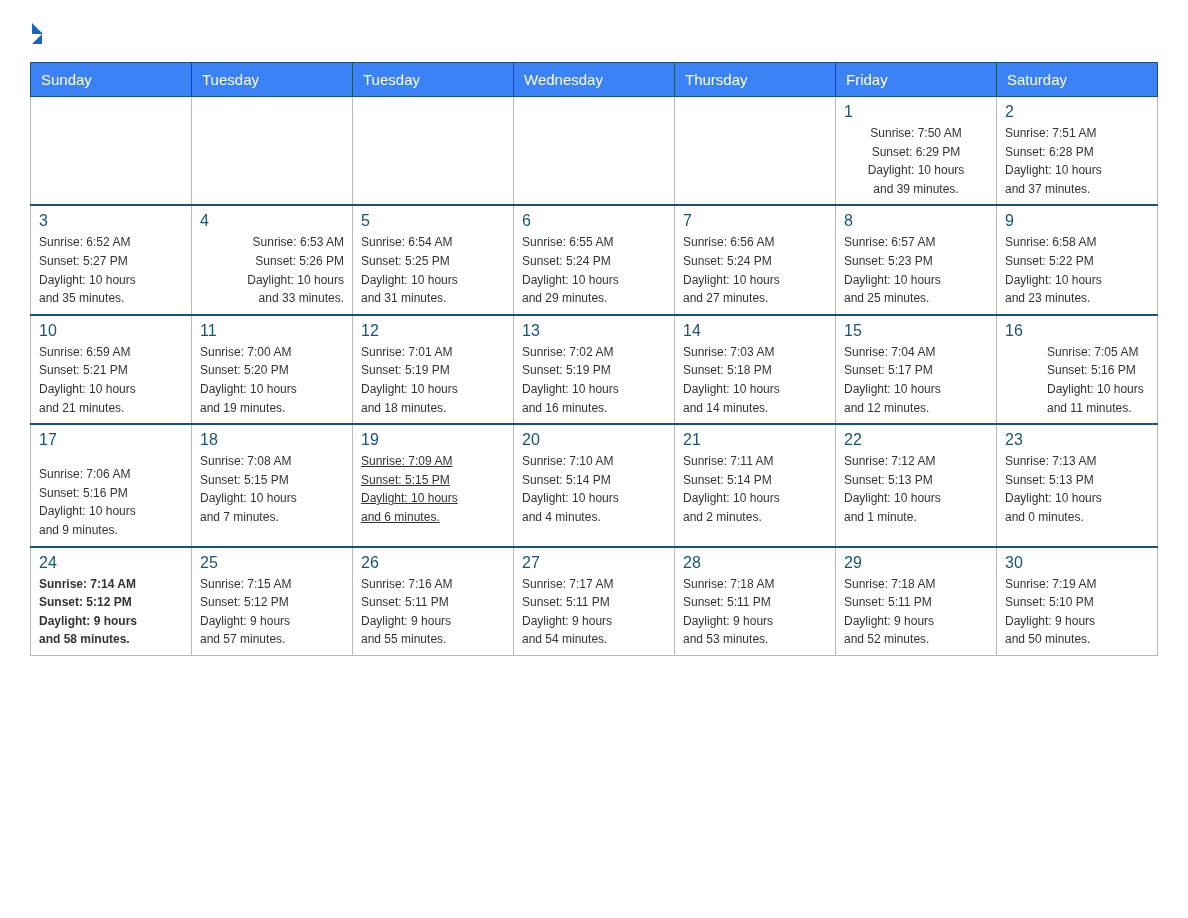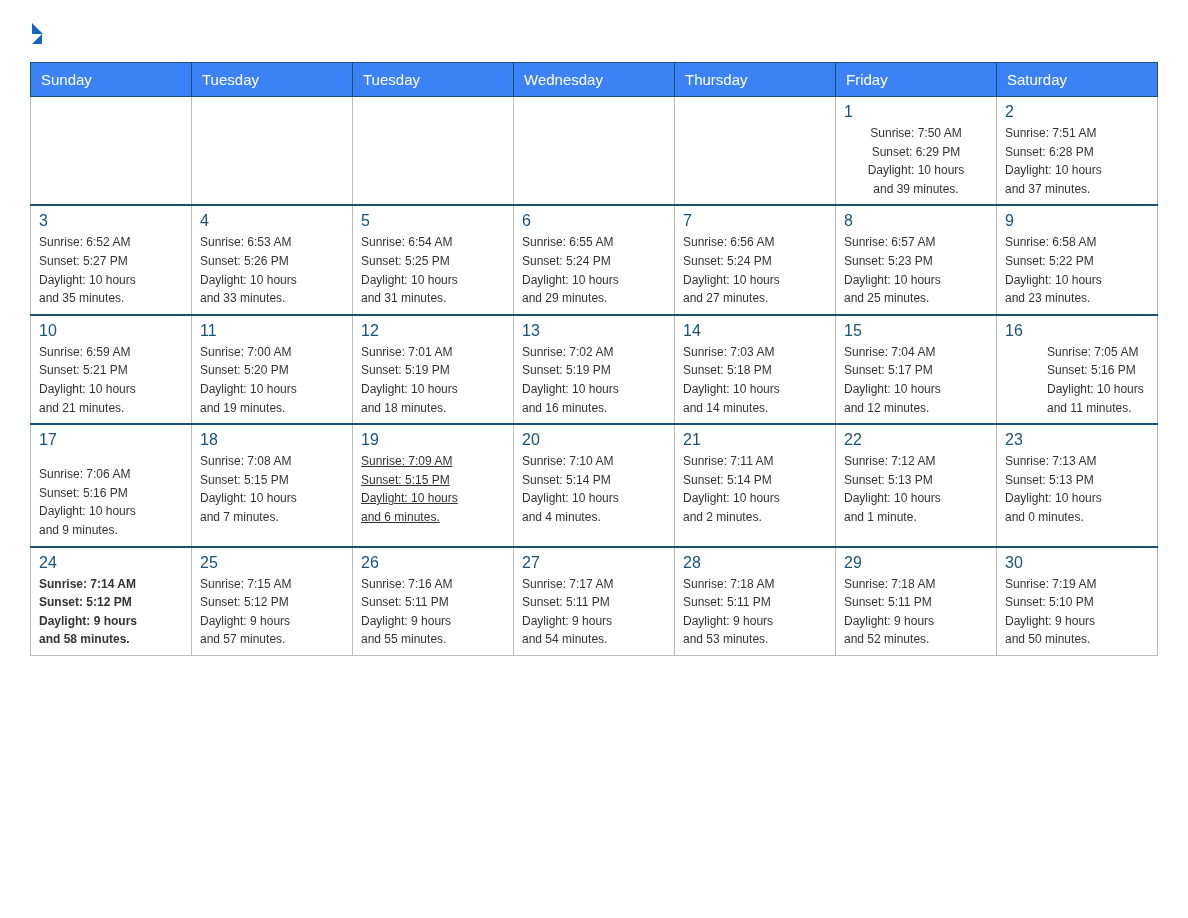--- a/index.html
+++ b/index.html
@@ -153,21 +153,21 @@
       <tr class="row-separator">
         <td>
           <span class="day-number">3</span>
           <div class="day-info" style="white-space: pre-line;">Sunrise: 6:52 AM
 Sunset: 5:27 PM
 Daylight: 10 hours
 and 35 minutes.</div>
         </td>
         <td>
           <span class="day-number">4</span>
-          <div class="day-info" style="white-space: pre-line;">Sunrise: 6:53 AM
+          <div class="day-info" style="white-space: pre-line; text-align: right;">Sunrise: 6:53 AM
 Sunset: 5:26 PM
 Daylight: 10 hours
 and 33 minutes.</div>
         </td>
         <td>
           <span class="day-number">5</span>
           <div class="day-info" style="white-space: pre-line;">Sunrise: 6:54 AM
 Sunset: 5:25 PM
 Daylight: 10 hours
 and 31 minutes.</div>

